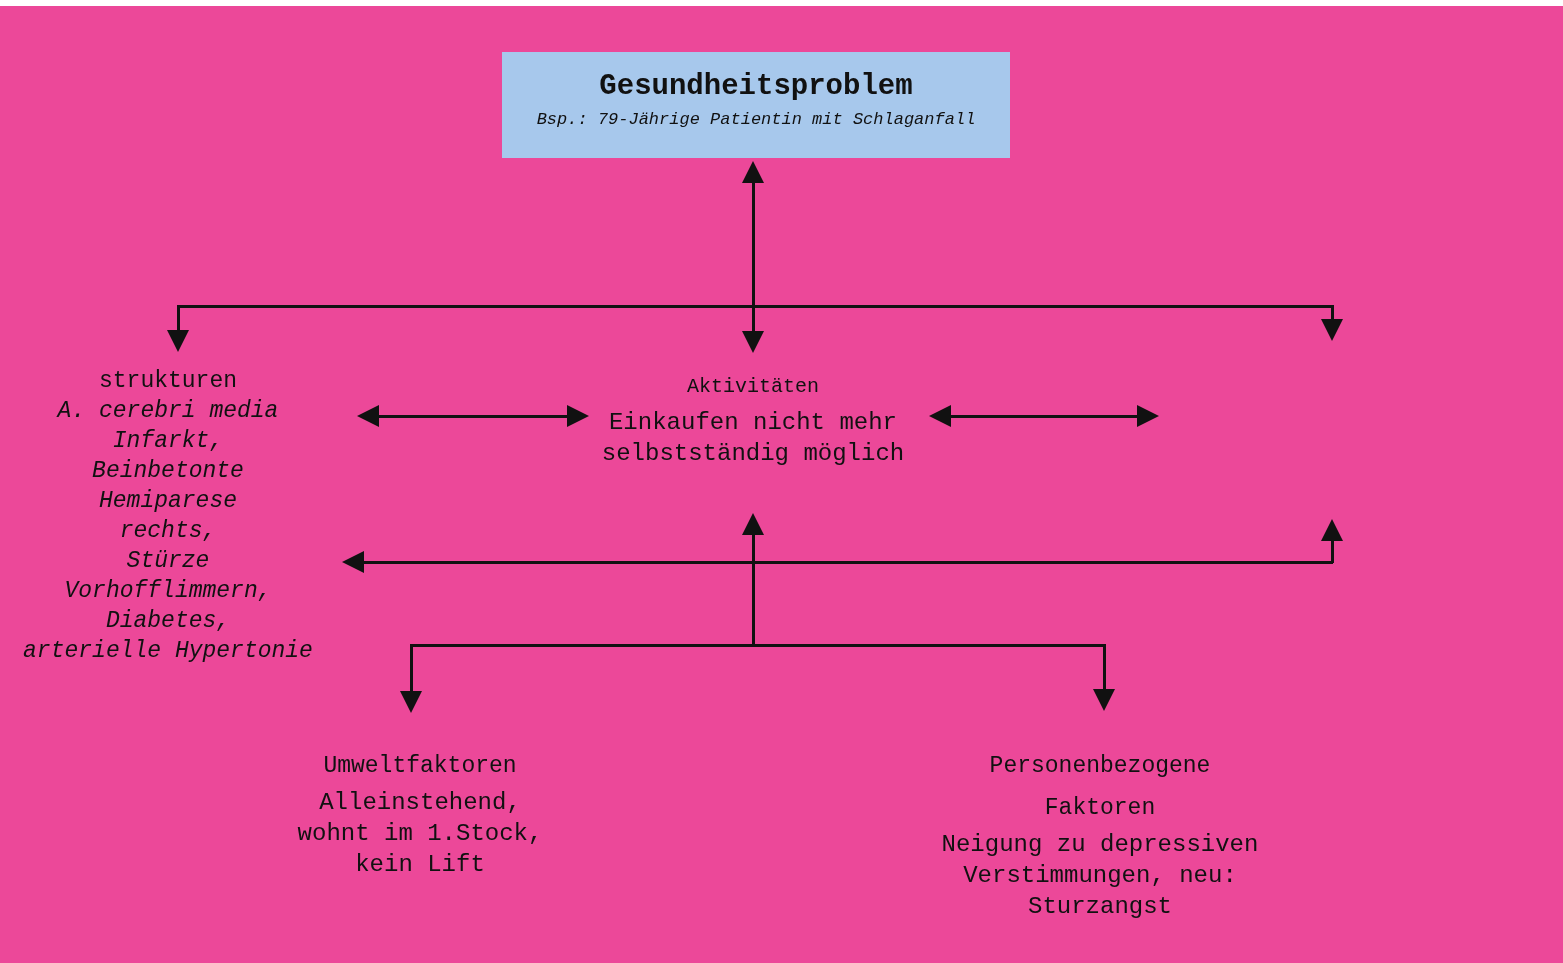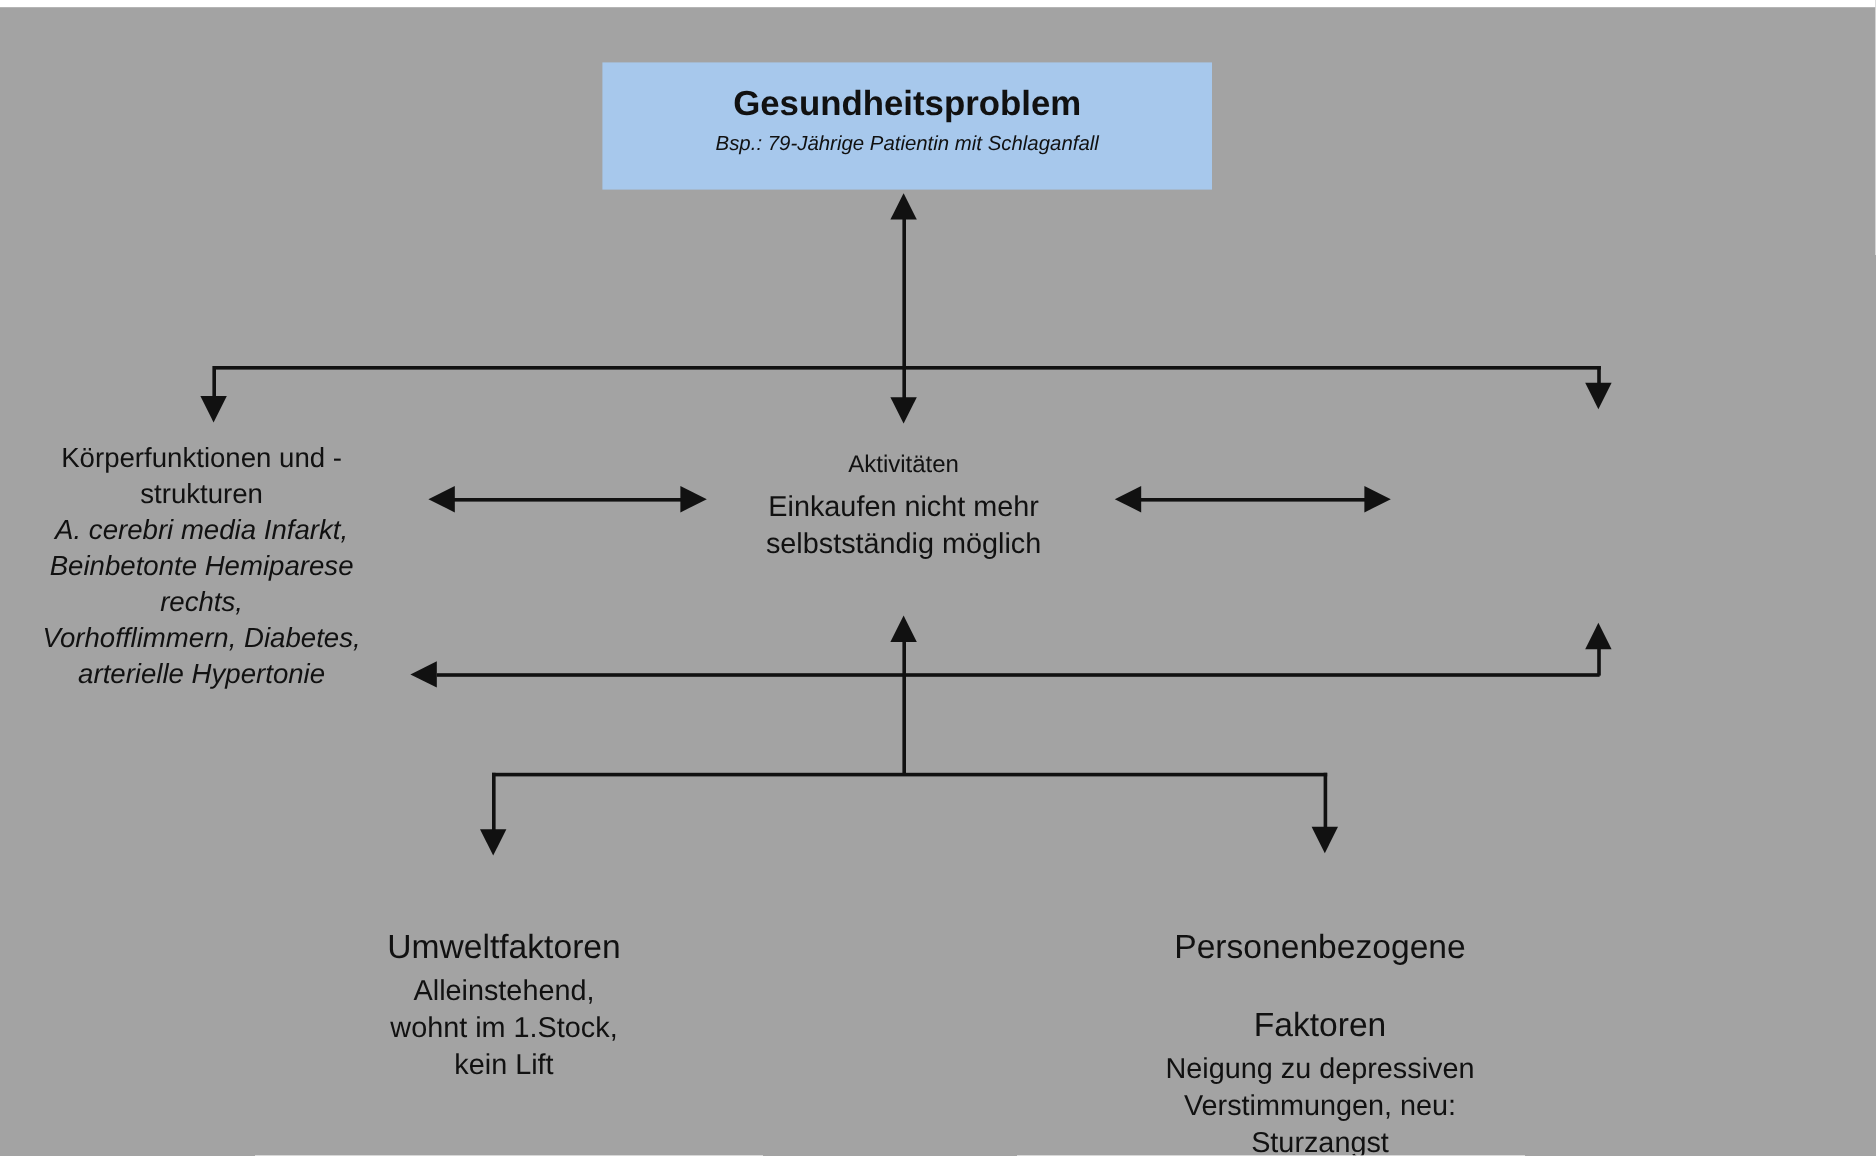--- a/index.html
+++ b/index.html
@@ -1,39 +1,39 @@
 <!DOCTYPE html>
 <html lang="de"><head>
 <meta charset="utf-8">
 <title>ICF Diagramm</title>
 <style>
   html,body{margin:0;padding:0;background:#ffffff;}
   .canvas{
     position:relative;
     width:1563px;height:963px;
-    background:#a3a3a3;
+    background:#ec4899;
     overflow:hidden;
-    font-family:Liberation Sans, sans-serif;
+    font-family:Liberation Mono, monospace;
     color:#111;
   }
   .topstrip{position:absolute;left:0;top:0;width:1563px;height:6px;background:#ffffff;}
   
   .hline,.vline{position:absolute;background:#111;}
   .hline{height:3px;}
   .vline{width:3px;}
   
   .arr{position:absolute;width:0;height:0;}
   .arr-up{border-left:11px solid transparent;border-right:11px solid transparent;border-bottom:22px solid #111;}
   .arr-down{border-left:11px solid transparent;border-right:11px solid transparent;border-top:22px solid #111;}
   .arr-left{border-top:11px solid transparent;border-bottom:11px solid transparent;border-right:22px solid #111;}
   .arr-right{border-top:11px solid transparent;border-bottom:11px solid transparent;border-left:22px solid #111;}
   
   .block{position:absolute;text-align:center;}
   .h-lg{font-size:20px;line-height:40px;font-weight:400;}
-  .h-lg2{font-size:28px;line-height:42px;font-weight:400;margin-top:23px;}
+  .h-lg2{font-size:23px;line-height:42px;font-weight:400;}
   .t24{font-size:24px;line-height:31px;}
   .t23{font-size:23px;line-height:30px;}
   .italic{font-style:italic;}
   
   .topbox{
     position:absolute;left:502px;top:52px;width:508px;height:106px;
     background:#a7c8ec;text-align:center;box-sizing:border-box;padding-top:17px;
   }
   .topbox .title{font-size:29px;font-weight:700;line-height:36px;}
   .topbox .sub{font-size:17px;font-style:italic;line-height:30px;}
@@ -75,25 +75,25 @@
   <div class="vline" style="left:752px;top:534px;height:112px;"></div>
   <div class="arr arr-up" style="left:742px;top:513px;"></div>
 
   <div class="hline" style="left:410px;top:644px;width:696px;"></div>
   <div class="vline" style="left:410px;top:644px;height:48px;"></div>
   <div class="arr arr-down" style="left:400px;top:691px;"></div>
   <div class="vline" style="left:1103px;top:644px;height:46px;"></div>
   <div class="arr arr-down" style="left:1093px;top:689px;"></div>
 
   <div class="block" style="left:23px;top:366px;width:290px;">
-    <div class="t23">Körperfunktionen und -</div>
     <div class="t23">strukturen</div>
     <div class="t23 italic">A. cerebri media Infarkt,</div>
     <div class="t23 italic">Beinbetonte Hemiparese</div>
     <div class="t23 italic">rechts,</div>
+    <div class="t23 italic">Stürze</div>
     <div class="t23 italic">Vorhofflimmern, Diabetes,</div>
     <div class="t23 italic">arterielle Hypertonie</div>
   </div>
 
   <div class="block" style="left:583px;top:367px;width:340px;">
     <div class="h-lg">Aktivitäten</div>
     <div class="t24">Einkaufen nicht mehr</div>
     <div class="t24">selbstständig möglich</div>
   </div>
 

